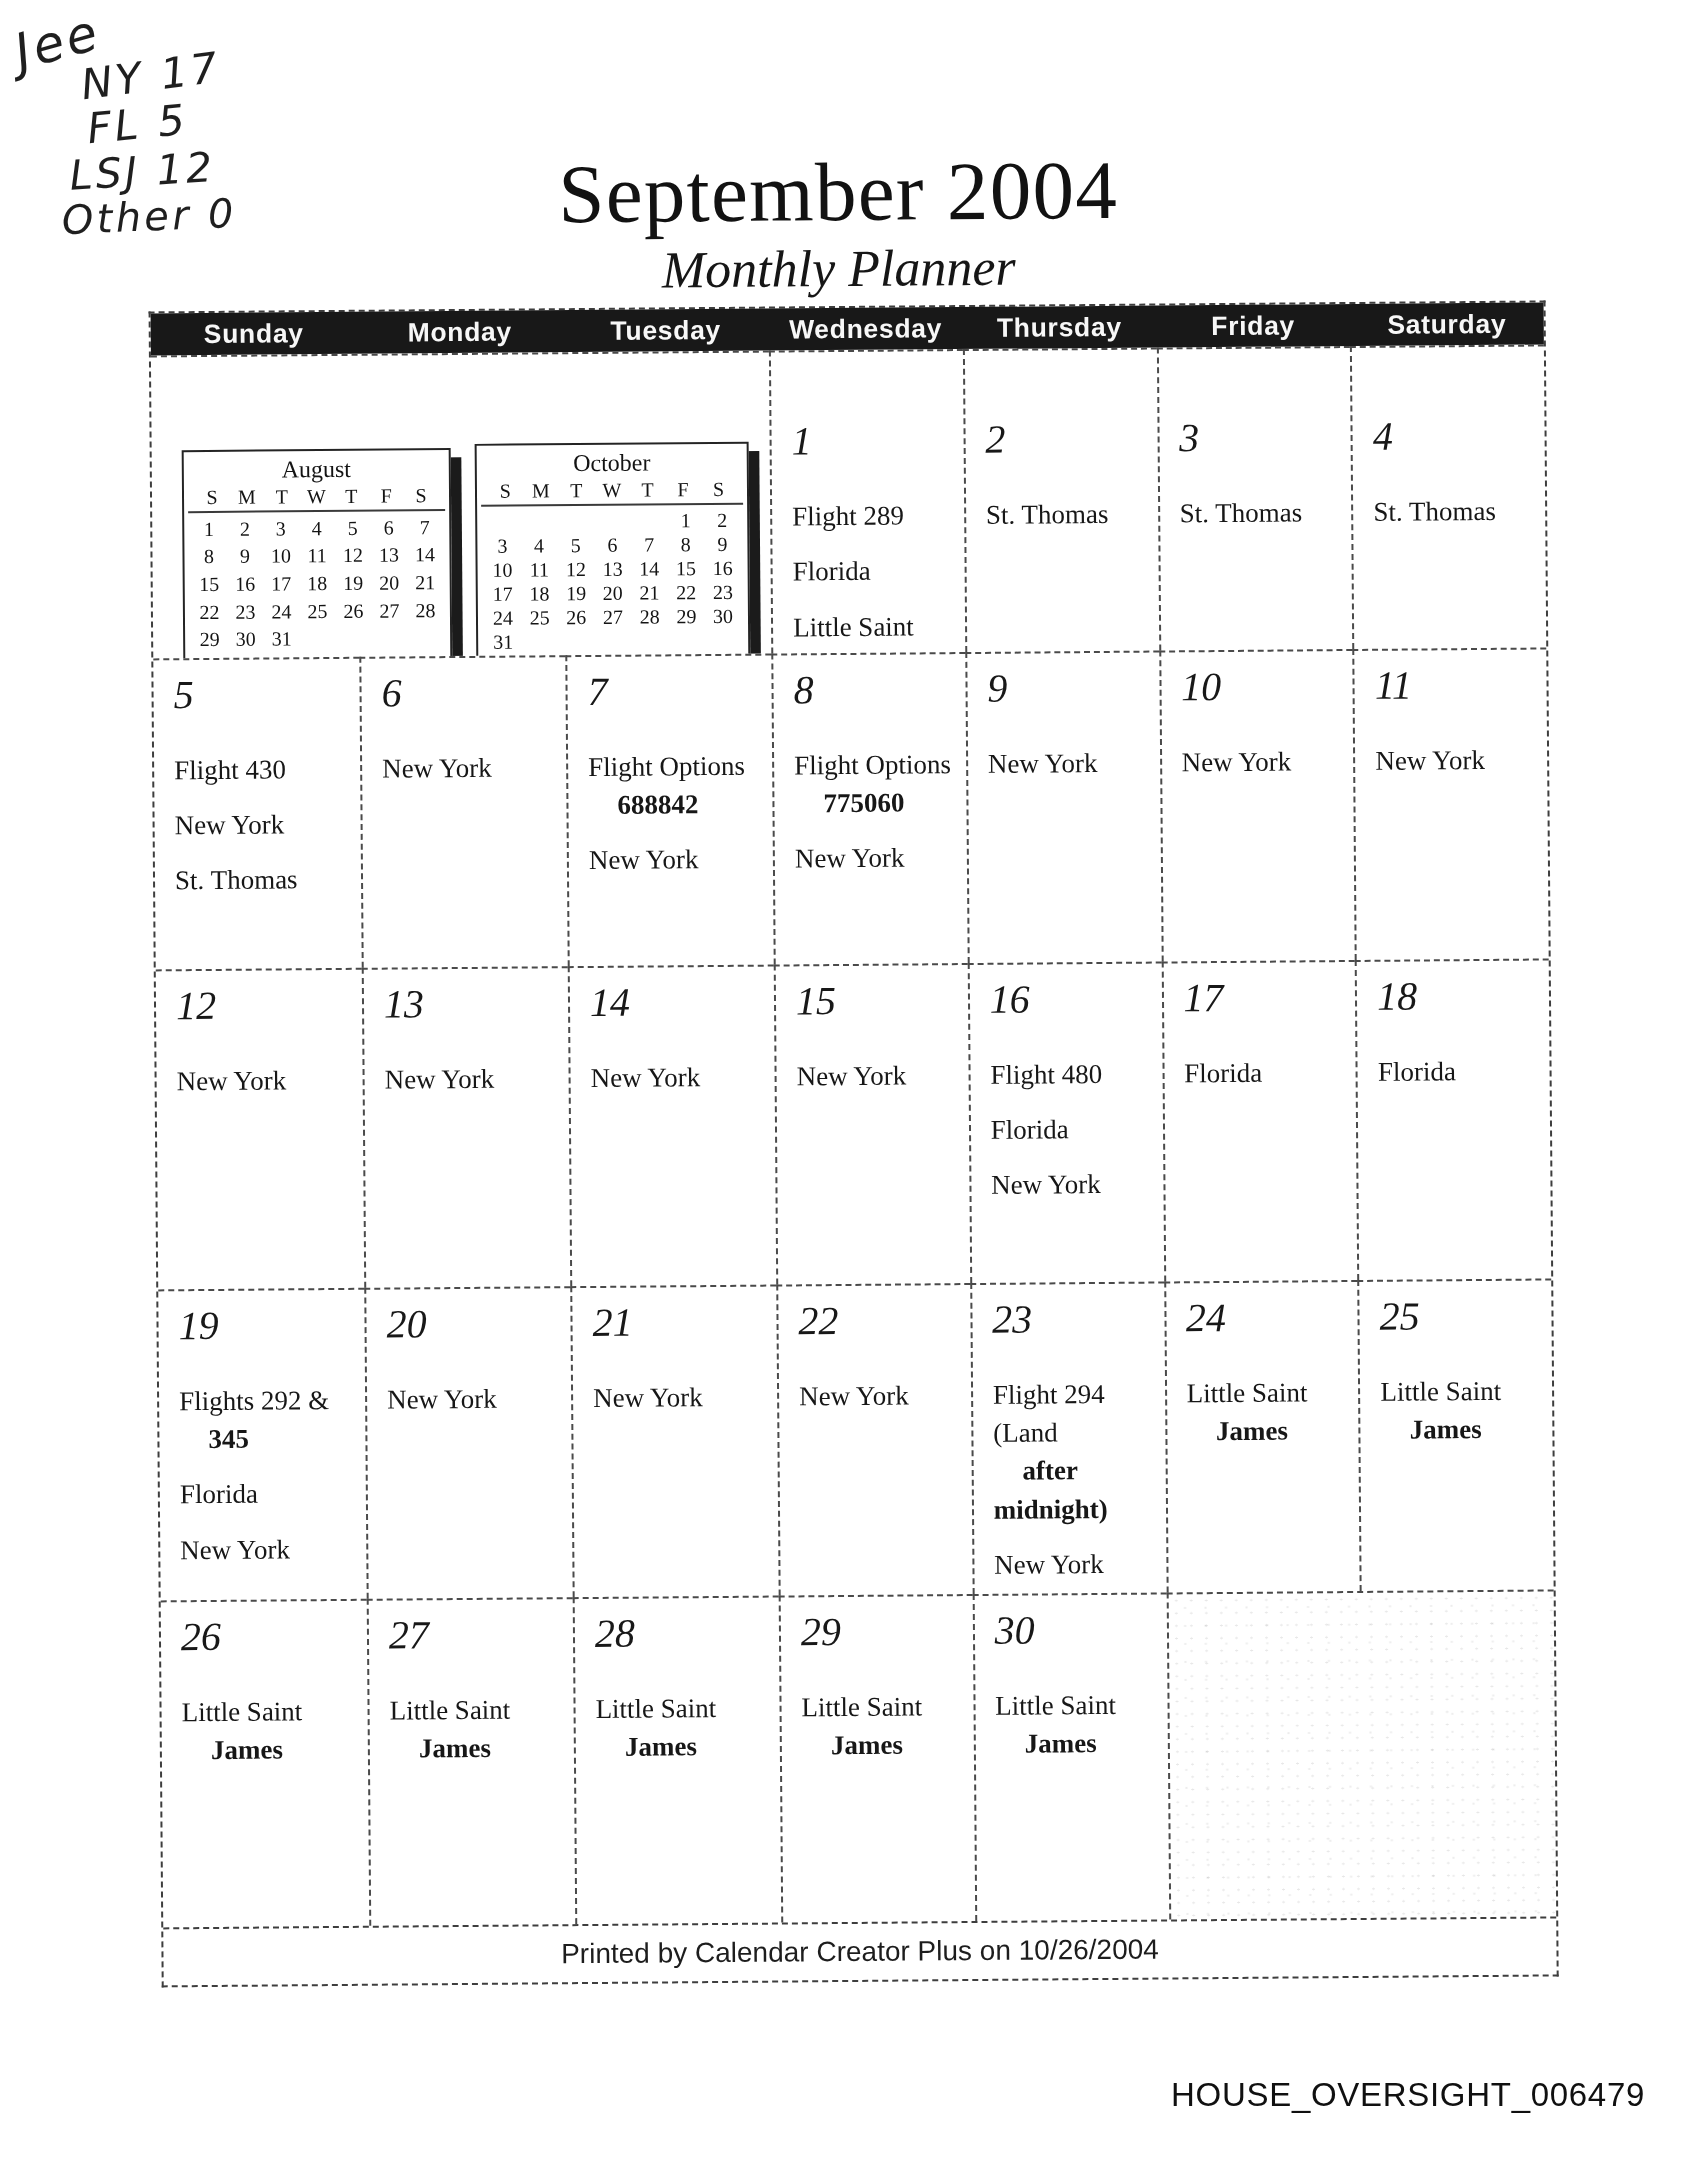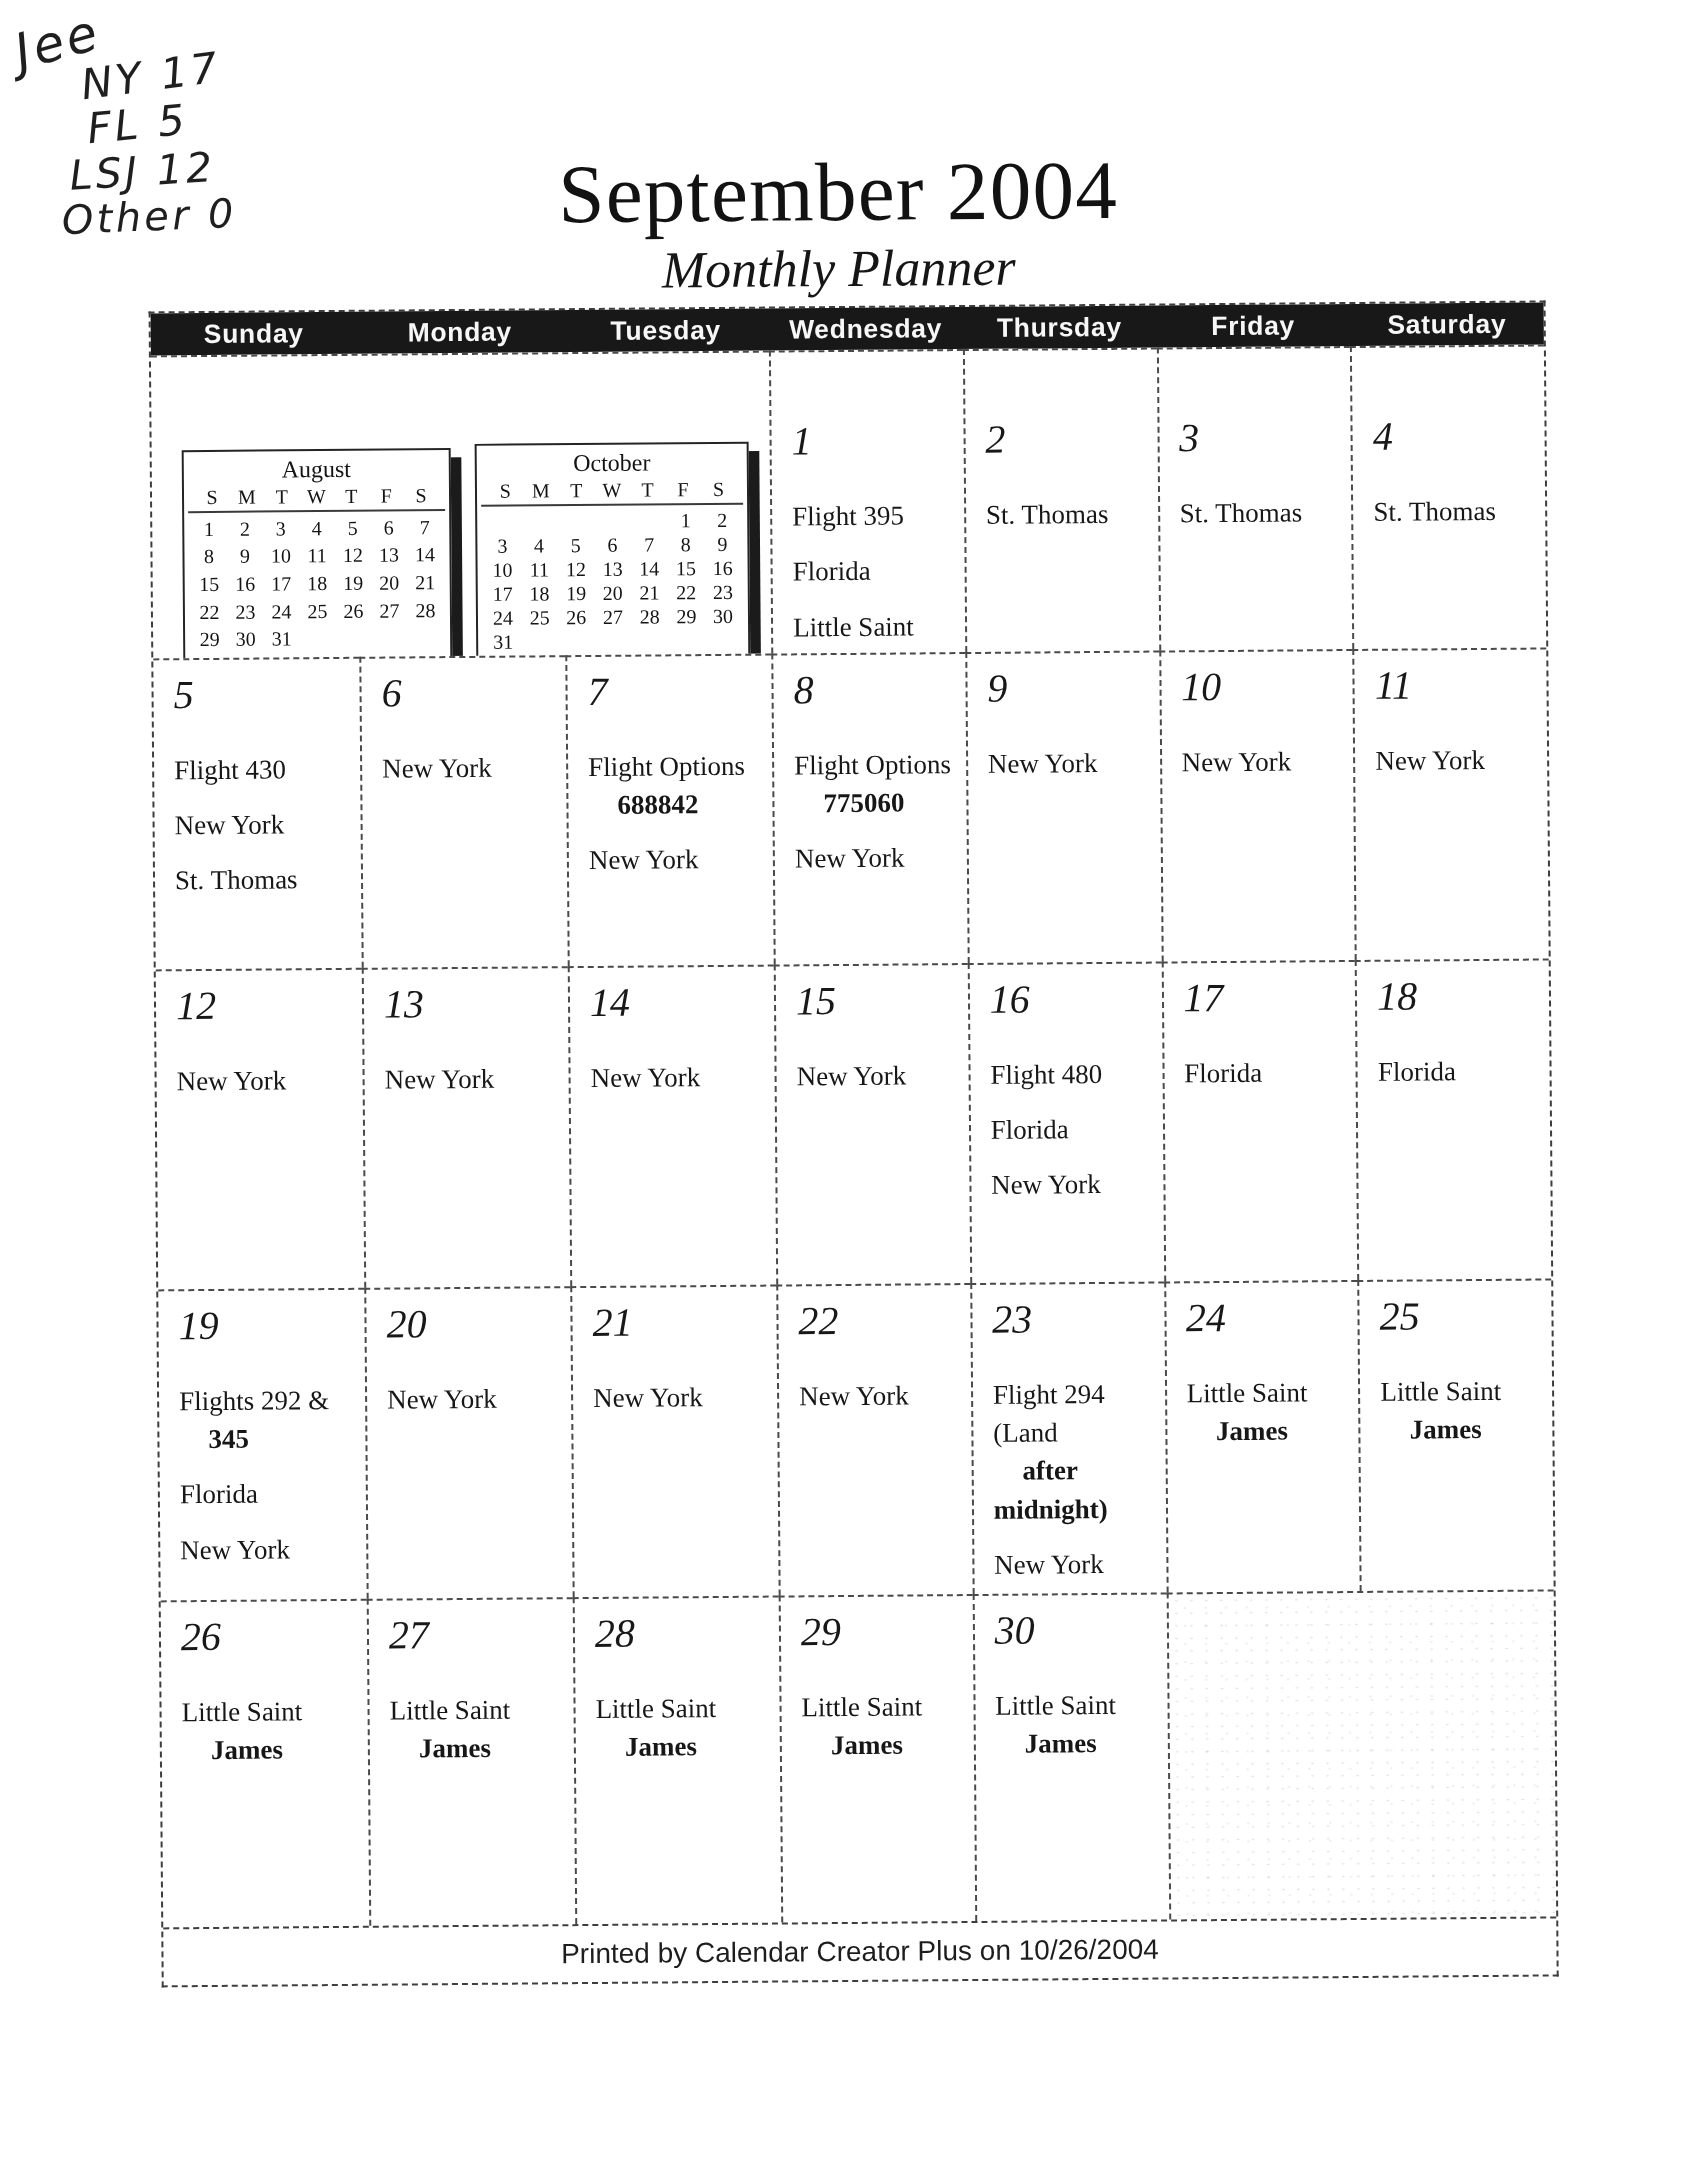--- a/index.html
+++ b/index.html
@@ -252,21 +252,21 @@
                   <span></span>
                   <span></span>
                   <span></span>
                 </div>
               </div>
             </div>
           </div>
           <div class="cell w0">
             <div class="daynum">1</div>
             <div class="entries">
-              <p><span class="">Flight 395</span></p>
+              <p><span class="">Flight 289</span></p>
               <p><span class="">Florida</span></p>
               <p><span class="">Little Saint</span><br><span class="cont">James</span></p>
             </div>
           </div>
           <div class="cell w0">
             <div class="daynum">2</div>
             <div class="entries">
               <p><span class="">St. Thomas</span></p>
             </div>
           </div>
@@ -447,14 +447,15 @@
               <p><span class="">Little Saint</span><br><span class="cont">James</span></p>
             </div>
           </div>
           <div class="cell open-trail w4"></div>
         </div>
       <div class="printline">Printed by Calendar Creator Plus on 10/26/2004</div>
     </div>
 
   </div>
 
+  <div class="doc-id">HOUSE_OVERSIGHT_006479</div>
 </div>
 
 
 </body></html>

